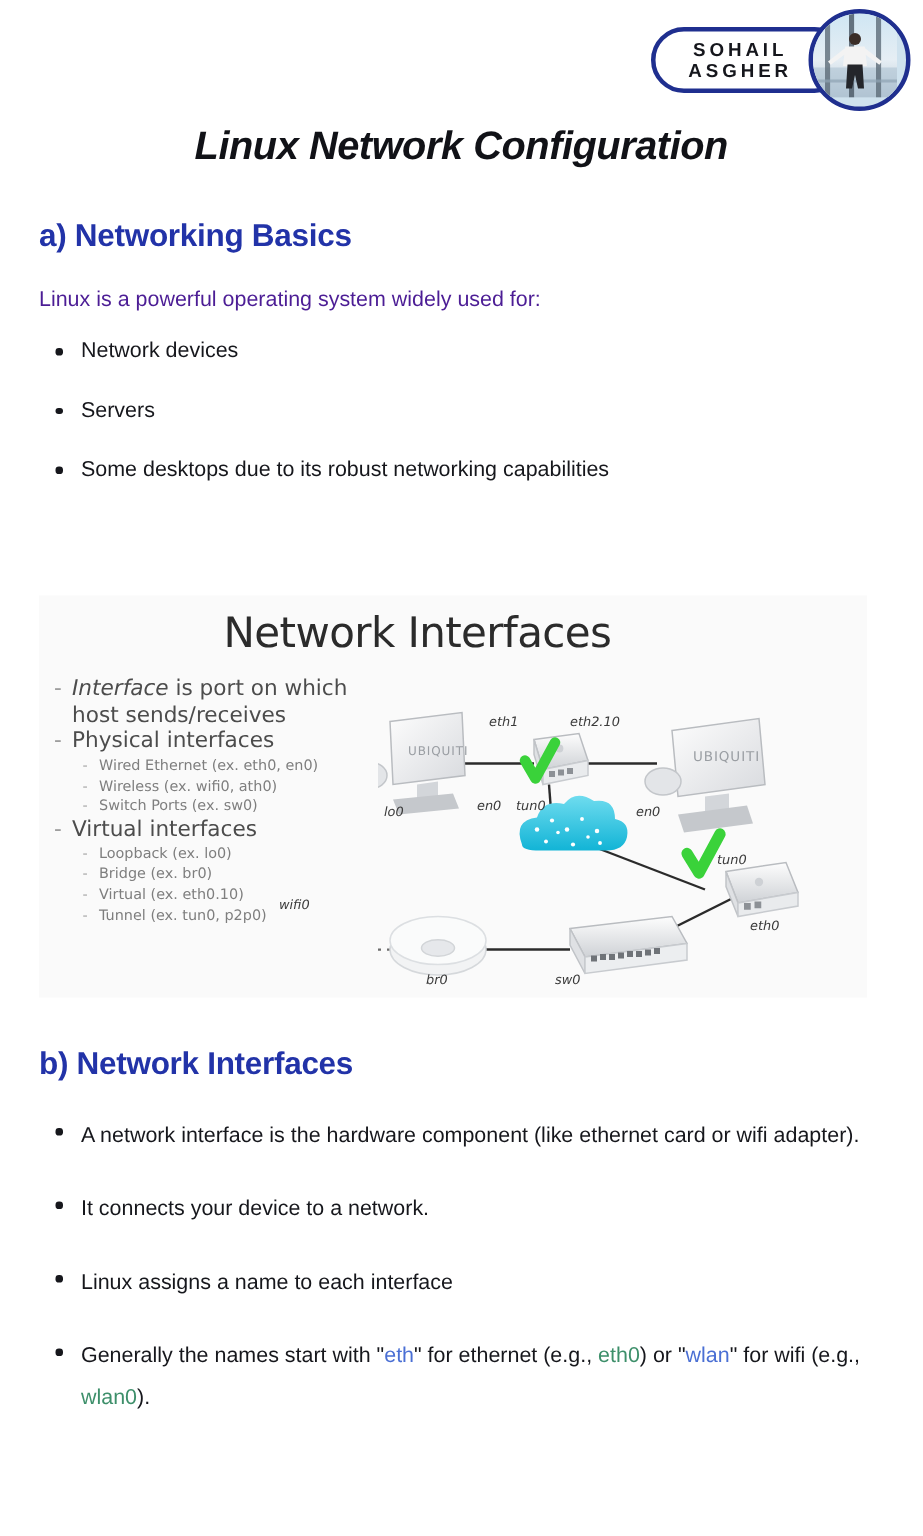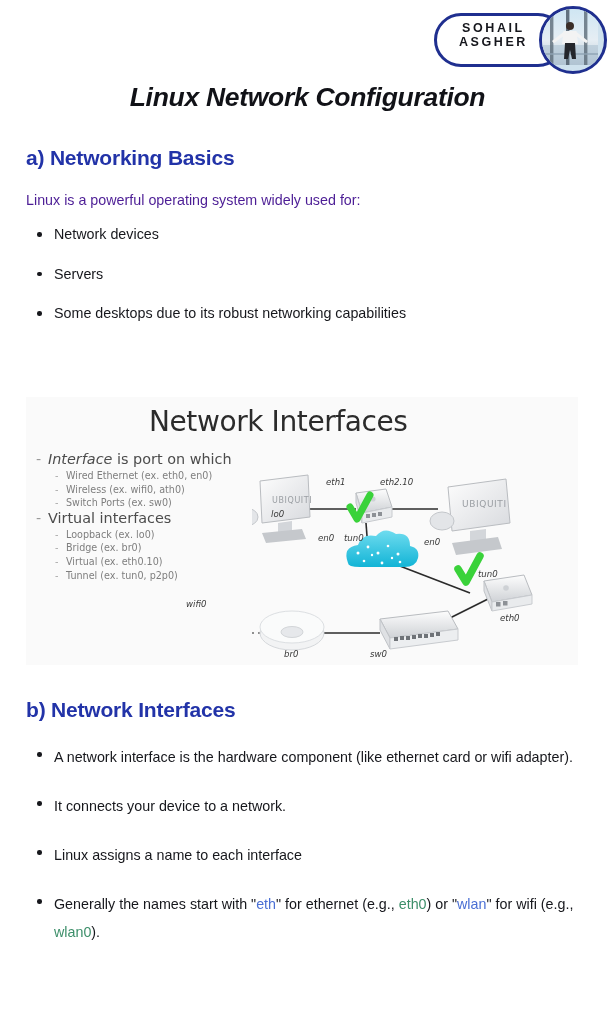--- a/index.html
+++ b/index.html
@@ -21,21 +21,21 @@
     top: 6px;
     right: 8px;
     display: flex;
     align-items: center;
     height: 68px;
   }
   .brand-pill {
     border: 3px solid #1f2f8f;
     border-radius: 30px;
     background: #ffffff;
-    padding: 5px 34px 15px 22px;
+    padding: 5px 34px 5px 22px;
     margin-right: -26px;
     position: relative;
     z-index: 1;
     text-align: center;
     line-height: 1.12;
   }
   .brand-line {
     font-size: 12.5px;
     font-weight: 700;
     letter-spacing: 2.6px;
@@ -247,20 +247,22 @@
     <li>Some desktops due to its robust networking capabilities</li>
   </ul>
 </div>
 
 <div class="slide">
 
   <div class="slide-title">Network Interfaces</div>
 
   <div class="slide-list">
     <div class="sl-l1"><span class="ital">Interface</span><span> is port on which</span></div>
+    <div class="sl-cont">host sends/receives</div>
+    <div class="sl-l1">Physical interfaces</div>
     <div class="sl-l2">Wired Ethernet (ex. eth0, en0)</div>
     <div class="sl-l2">Wireless (ex. wifi0, ath0)</div>
     <div class="sl-l2">Switch Ports (ex. sw0)</div>
     <div class="sl-l1">Virtual interfaces</div>
     <div class="sl-l2">Loopback (ex. lo0)</div>
     <div class="sl-l2">Bridge (ex. br0)</div>
     <div class="sl-l2">Virtual (ex. eth0.10)</div>
     <div class="sl-l2">Tunnel (ex. tun0, p2p0)</div>
   </div>
 
@@ -365,21 +367,21 @@
             <rect x="184" y="191" width="4" height="4"></rect>
         </g>
       </g>
 
       <g>
         <path d="M-62 178 L-28 172 L-22 190 L-56 197 Z" fill="#e9ebee" stroke="#c8cbcf"></path>
         <path d="M-52 182 L-30 178 L-28 186 L-50 190 Z" fill="#dfe2e5"></path>
       </g>
     </svg>
 
-    <div class="dlabel" style="left:4px;   top:68px;margin-left:15px;">lo0</div>
+    <div class="dlabel" style="left:4px;   top:96px;">lo0</div>
     <div class="dlabel" style="left:66px;  top:92px;">en0</div>
     <div class="dlabel" style="left:74px;  top:36px;">eth1</div>
     <div class="dlabel" style="left:92px; top:92px;">tun0</div>
     <div class="dlabel" style="left:128px; top:36px;">eth2.10</div>
     <div class="dlabel" style="left:172px;top:96px;">en0</div>
     <div class="dlabel" style="left:226px;top:128px;">tun0</div>
     <div class="dlabel" style="left:248px; top:172px;">eth0</div>
     <div class="dlabel" style="left:-66px; top:158px;">wifi0</div>
     <div class="dlabel" style="left:32px;  top:208px;">br0</div>
     <div class="dlabel" style="left:118px; top:208px;">sw0</div>

